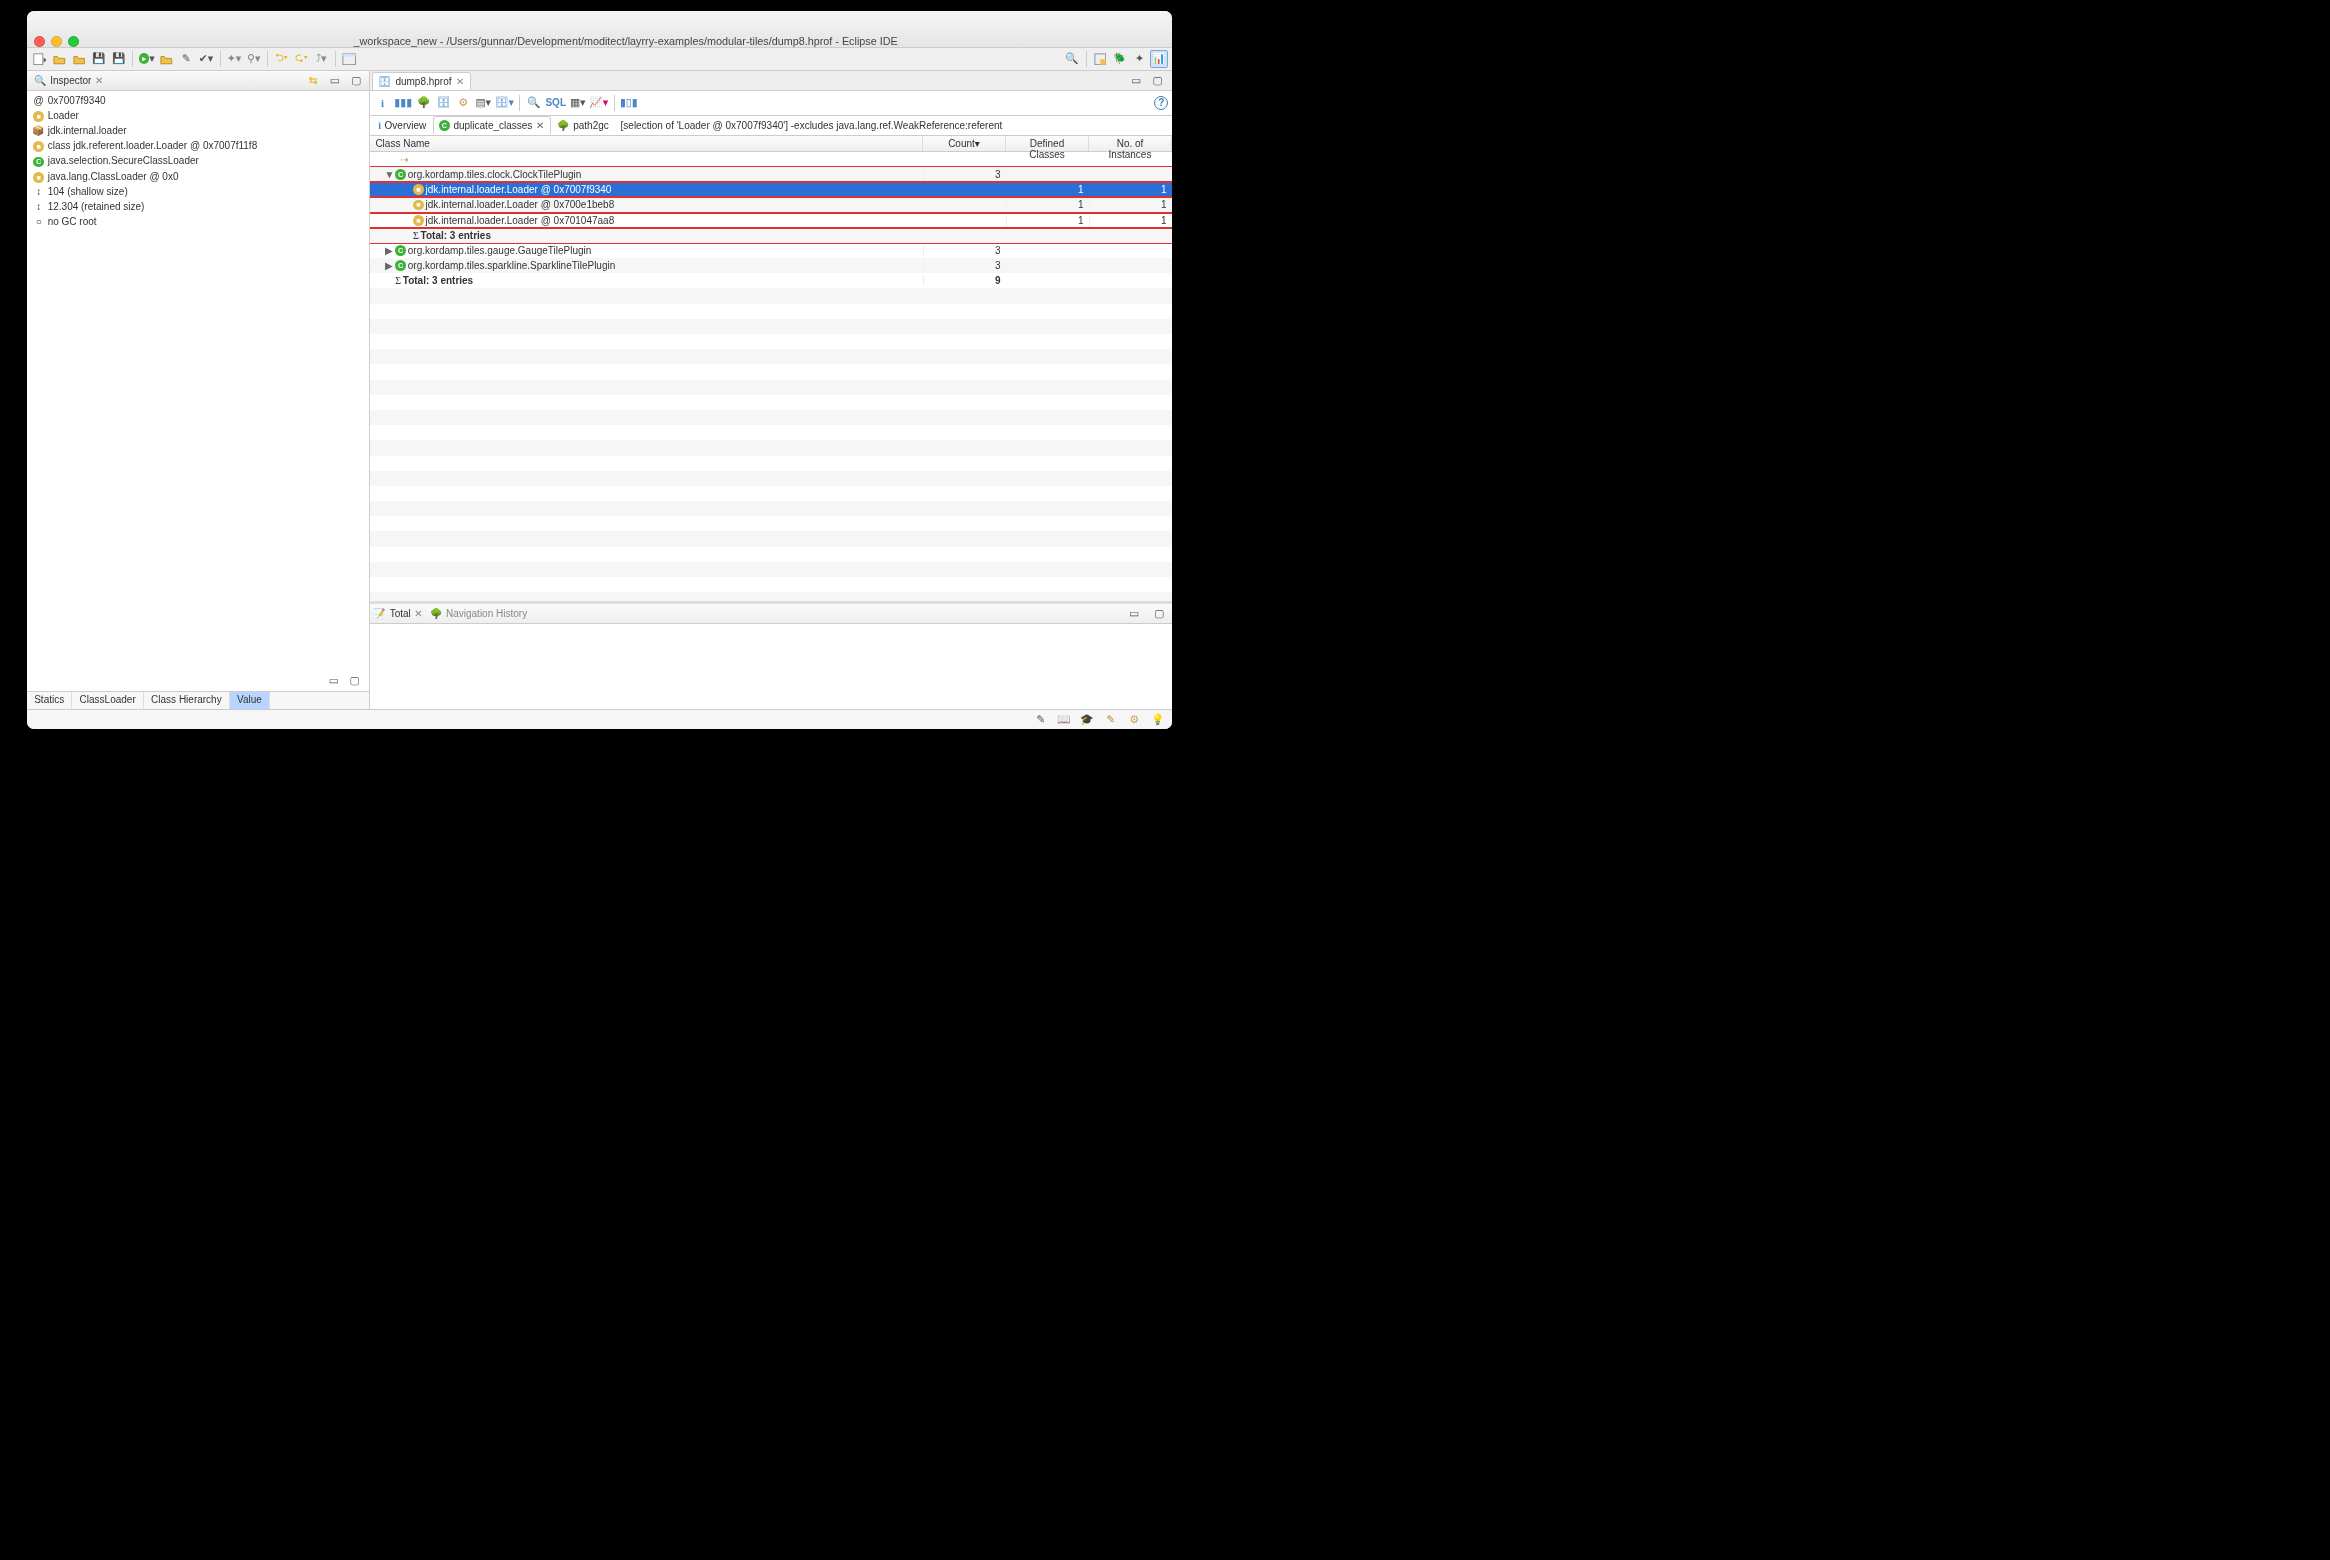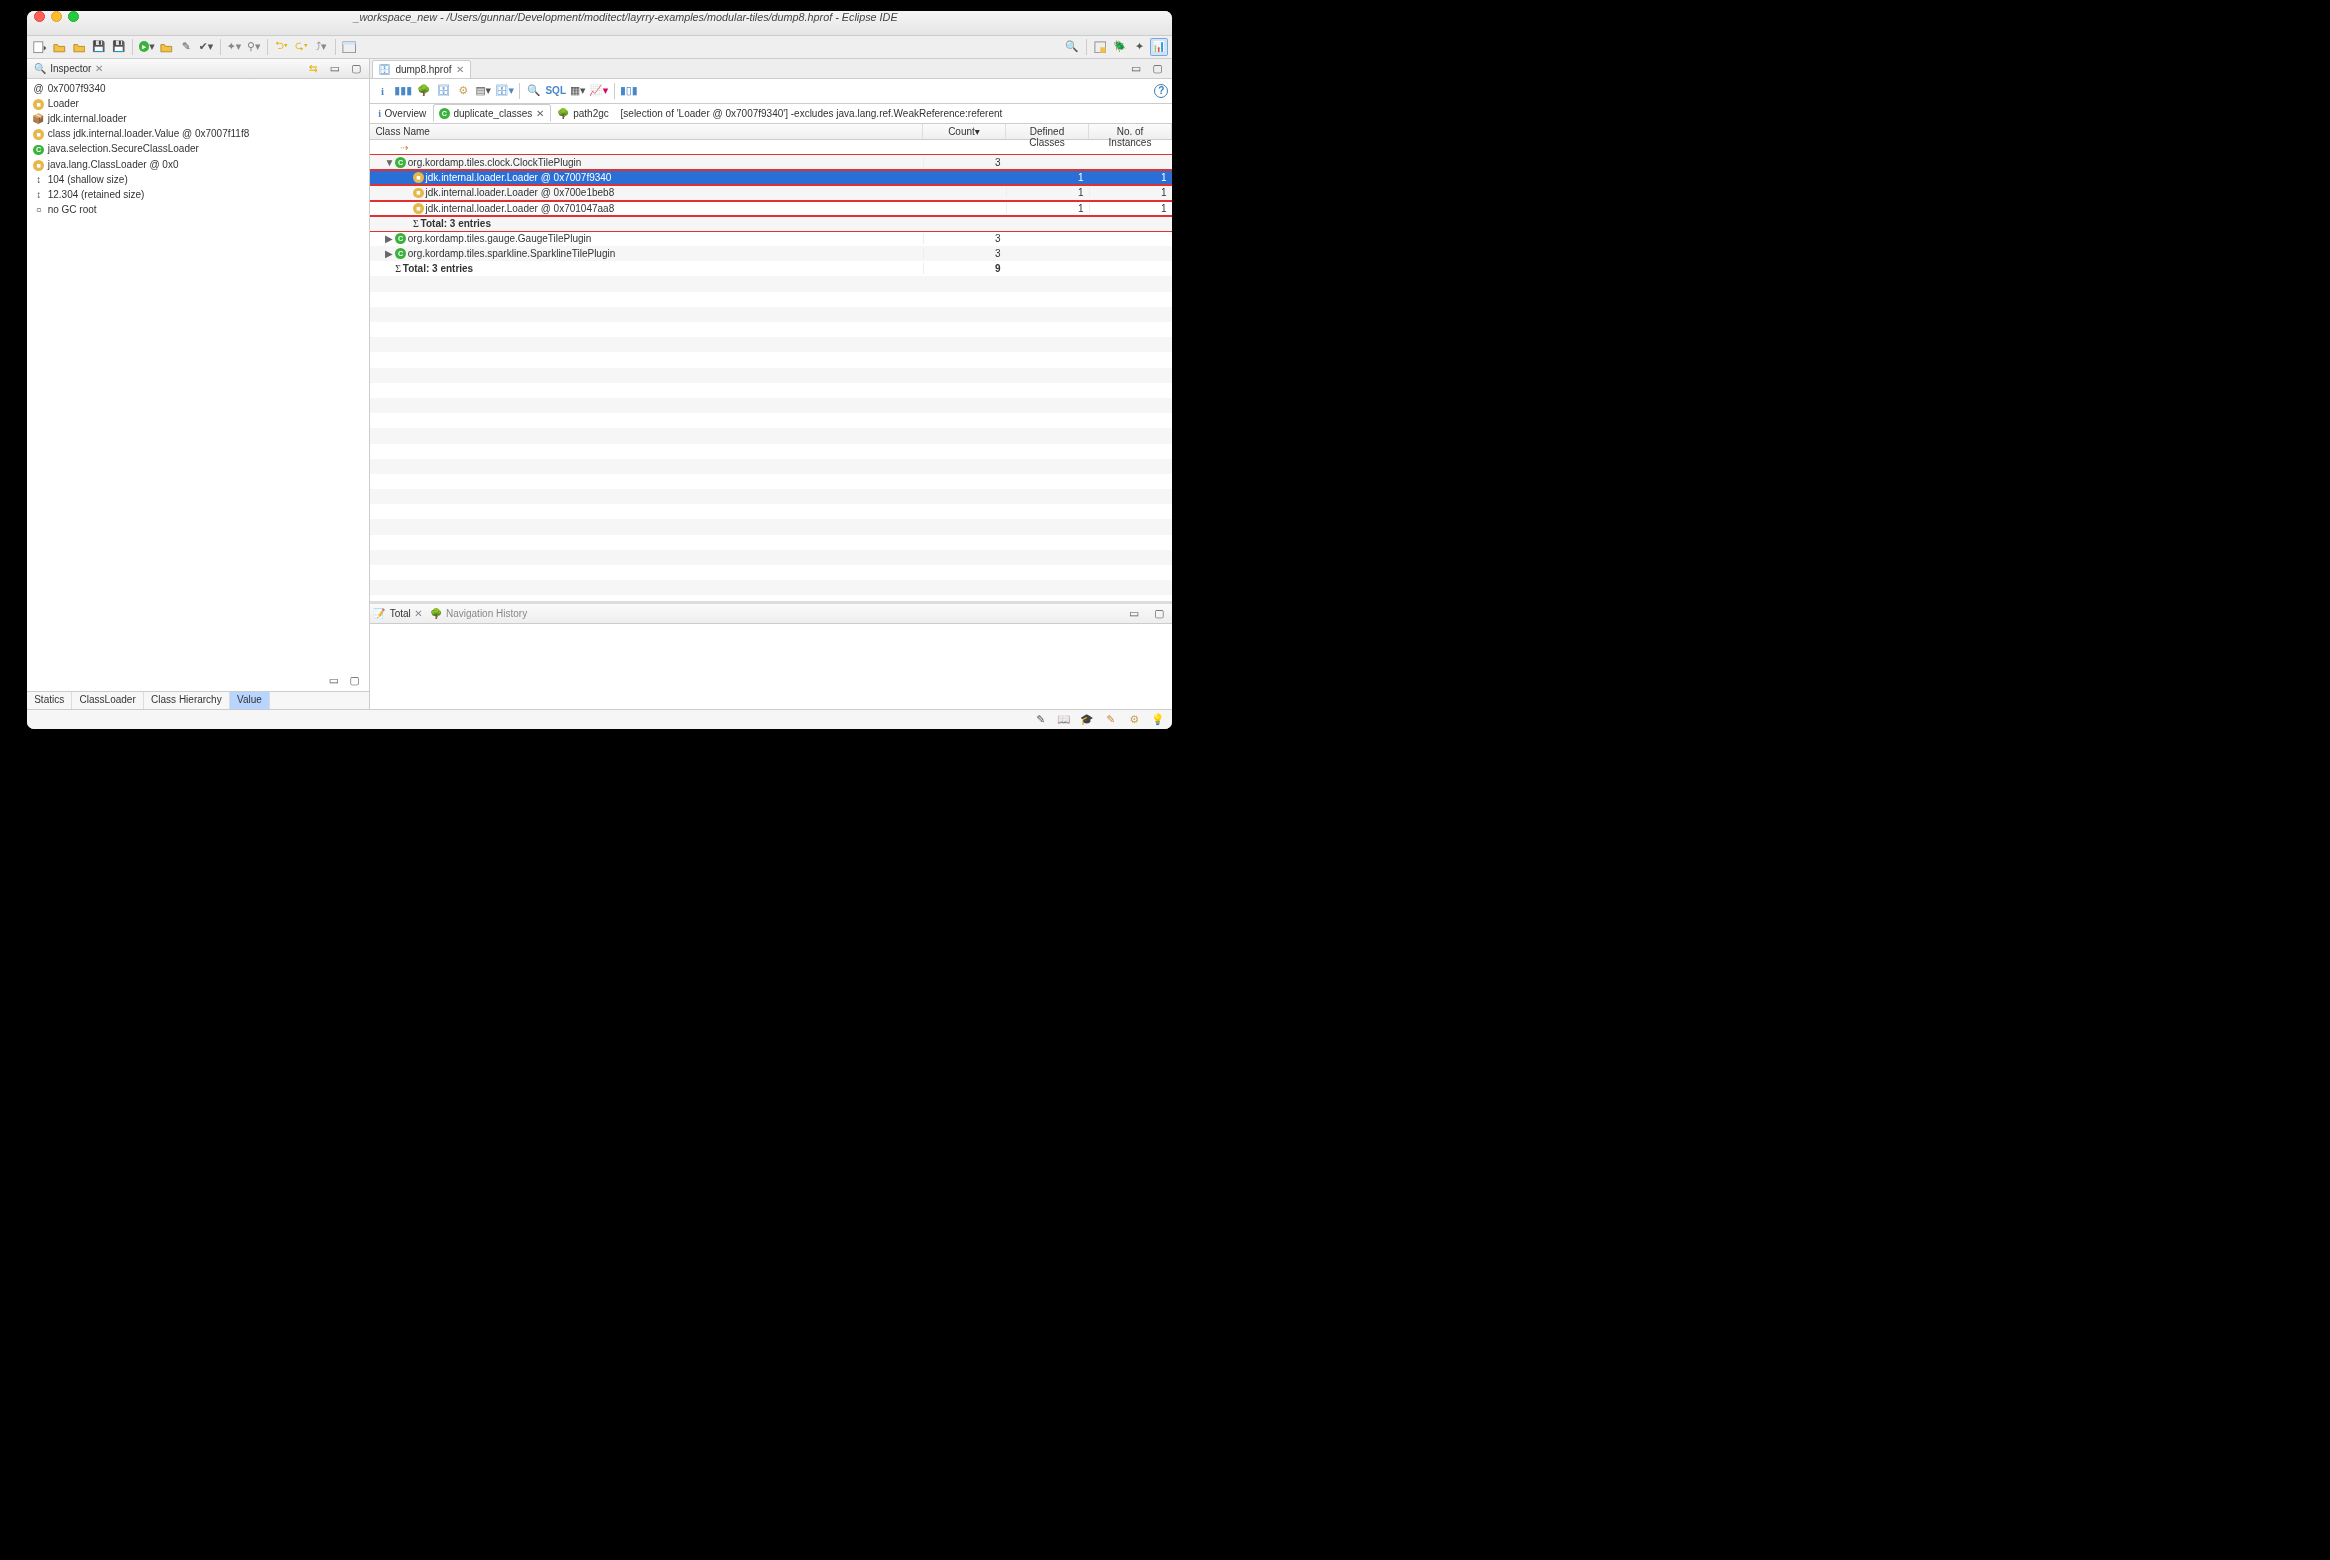--- a/index.html
+++ b/index.html
@@ -16,27 +16,26 @@
     width: 1145px;
     height: 718px;
     background: #ececec;
     border-radius: 7.2px;
     box-shadow: 0 9px 36px rgba(0,0,0,0.6);
     overflow: hidden;
     display: flex;
     flex-direction: column;
   }
   .titlebar {
-    height: 25px;
+    height: 37px;
     background: linear-gradient(#f5f5f5,#e5e5e5);
     display: flex;
-    align-items: flex-start;
+    align-items: flex-end;
     padding: 0 7.2px;
     border-bottom: 0.9px solid #ccc;
-    font-style: italic;
   }
   .traffic { display: flex; gap: 6.3px; margin-right: 7.2px;}
   .dot { width: 10.8px; height: 10.8px; border-radius: 50%; }
   .dot.red{background:#ff5f56;border:0.9px solid #e0443e;}
   .dot.yellow{background:#ffbd2e;border:0.9px solid #dea123;}
   .dot.green{background:#27c93f;border:0.9px solid #1aab29;}
   .title { flex:1; text-align:center; font-size:10.8px; color:#444;}
   .toolbar {
     height: 23px;
     background:#efefef;
@@ -288,21 +287,21 @@
           <div class="tree-row">
             <span class="ic"><span class="circ" style="background:#e6b84a;">■</span></span>
             <span>Loader</span>
           </div>
           <div class="tree-row">
             <span class="ic">📦</span>
             <span>jdk.internal.loader</span>
           </div>
           <div class="tree-row">
             <span class="ic"><span class="circ" style="background:#e6b84a;">■</span></span>
-            <span>class jdk.internal.loader.Value @ 0x7007f11f8</span>
+            <span>class jdk.referent.loader.Loader @ 0x7007f11f8</span>
           </div>
           <div class="tree-row">
             <span class="ic"><span class="circ c">C</span></span>
             <span>java.selection.SecureClassLoader</span>
           </div>
           <div class="tree-row">
             <span class="ic"><span class="circ" style="background:#e6b84a;">■</span></span>
             <span>java.lang.ClassLoader @ 0x0</span>
           </div>
           <div class="tree-row">

